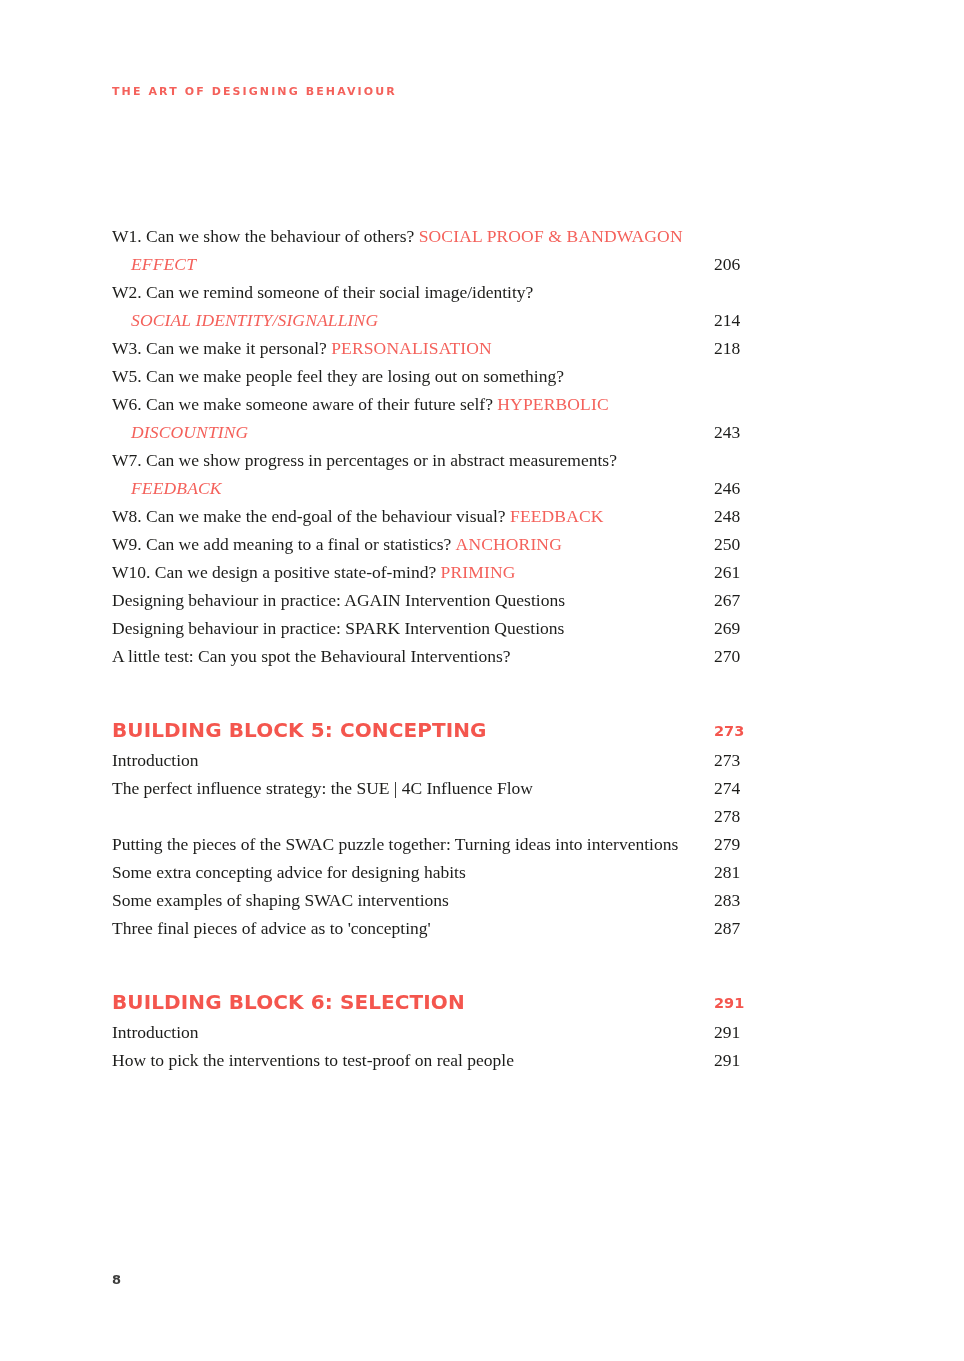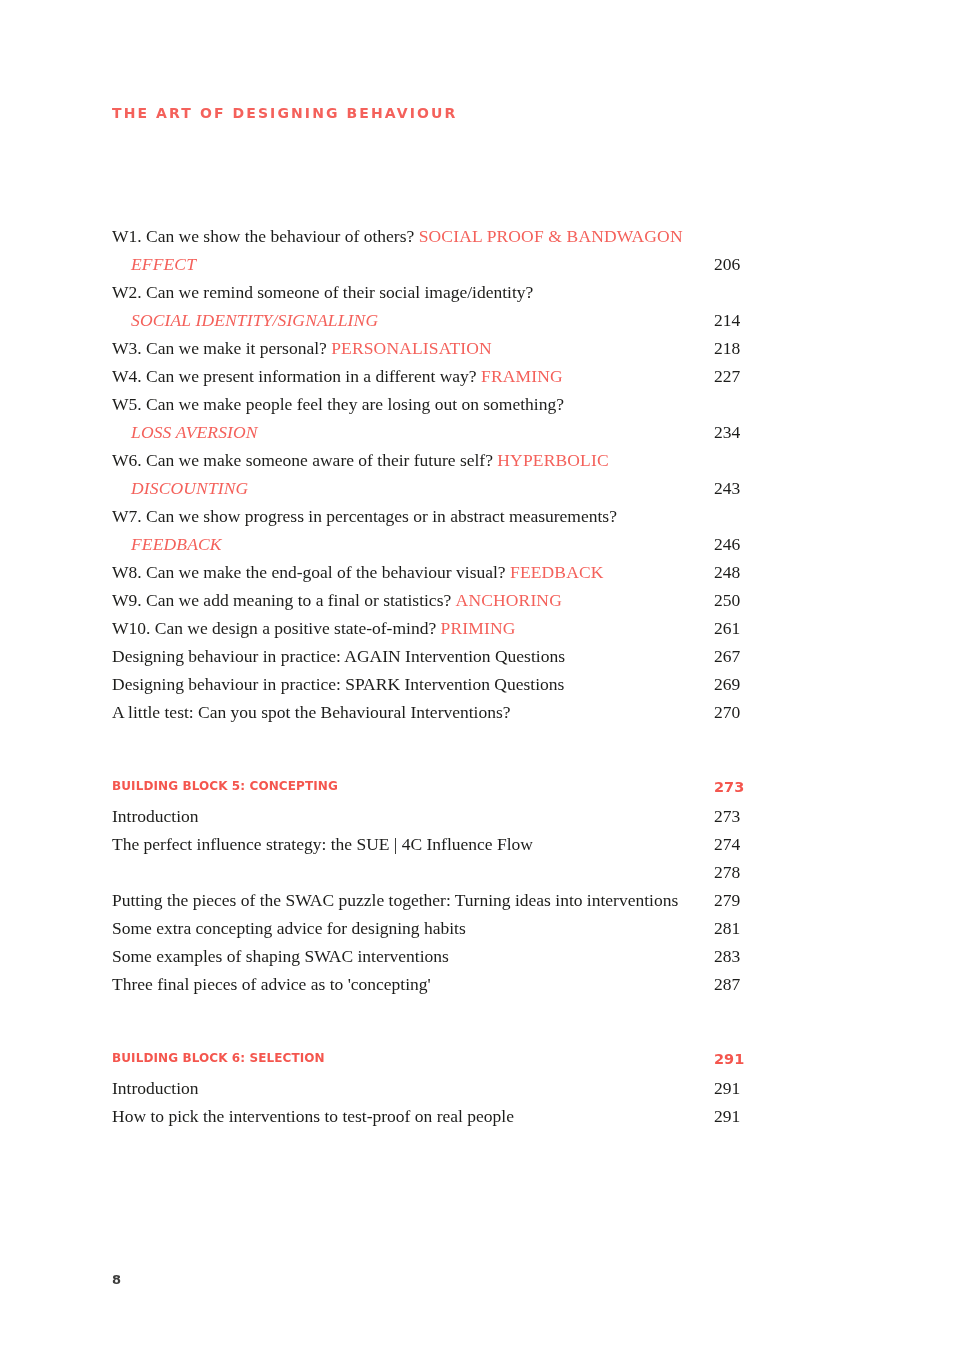--- a/index.html
+++ b/index.html
@@ -23,25 +23,24 @@
     background: #ffffff;
   }
 
   
   .running-header {
     position: absolute;
     left: 112px;
     top: 85px;
     font-family: "DejaVu Sans", sans-serif;
     font-weight: bold;
-    font-size: 14px;
+    font-size: 11px;
     letter-spacing: 2.1px;
     color: #F4615B;
     white-space: nowrap;
-    margin-top: 20px;
   }
 
   
   .toc {
     position: absolute;
     left: 112px;
     top: 222px;
     width: 662px;
   }
 
@@ -101,21 +100,21 @@
   
   .section-head {
     position: relative;
     display: block;
     height: 28px;
     margin-top: 22px;
   }
   .section-head .sh-label {
     font-family: "DejaVu Sans", sans-serif;
     font-weight: bold;
-    font-size: 12px;
+    font-size: 20px;
     line-height: 28px;
     letter-spacing: 0.1px;
     color: #F4564E;
     white-space: nowrap;
   }
   .section-head .pno {
     color: #F4564E;
     font-family: "DejaVu Sans", sans-serif;
     font-weight: bold;
     font-size: 14.5px;
@@ -167,34 +166,24 @@
         </div>
       </div>
 
       <div class="toc-row">
         <div class="entry">
           <span class="txt">W3. Can we make it personal? </span><span class="term">PERSONALISATION</span>
           <span class="pno">218</span>
         </div>
       </div>
 
-      <div class="toc-row">
-        <div class="entry">
-          <span class="txt">W4. Can we present information in a different way? </span><span class="term">FRAMING</span>
-          <span class="pno">227</span>
-        </div>
-      </div>
 
       <div class="toc-row">
         <div class="entry">
           <span class="txt">W5. Can we make people feel they are losing out on something?</span>
-        </div>
-        <div class="cont">
-          <span class="term">LOSS AVERSION</span>
-          <span class="pno">234</span>
         </div>
       </div>
 
       <div class="toc-row">
         <div class="entry">
           <span class="txt">W6. Can we make someone aware of their future self? </span><span class="term">HYPERBOLIC</span>
         </div>
         <div class="cont">
           <span class="term">DISCOUNTING</span>
           <span class="pno">243</span>

